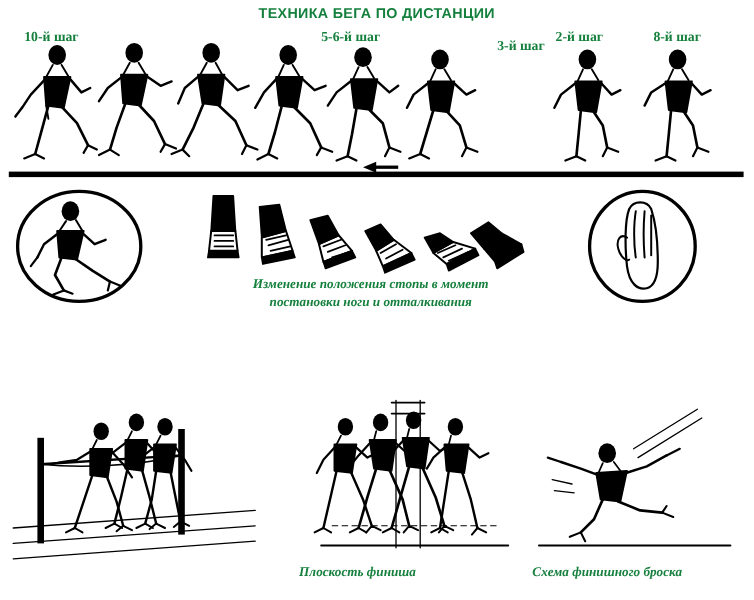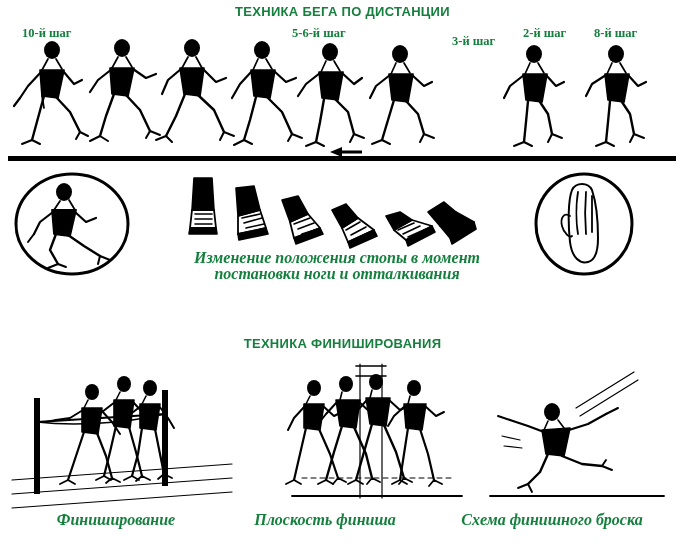--- a/index.html
+++ b/index.html
@@ -34,21 +34,21 @@
     font-weight: bold;
     font-size: 12.5px;
     white-space: nowrap;
   }
 
   .caption {
     position: absolute;
     font-family: "Liberation Serif", serif;
     font-style: italic;
     font-weight: bold;
-    font-size: 16px;
+    font-size: 12px;
     text-align: center;
     line-height: 16px;
     white-space: pre-line;
   }
 
   .ground-line {
     position: absolute;
     background: #000000;
   }
 
@@ -62,21 +62,21 @@
 </head>
 <body>
 
 <div id="page">
 
   <div class="title" id="title-distance">ТЕХНИКА БЕГА ПО ДИСТАНЦИИ</div>
 
   <div class="step-label" style="left:22px; top:26px;">10-й шаг</div>
   <div class="step-label" style="left:292px; top:26px;">5-6-й шаг</div>
   <div class="step-label" style="left:452px; top:34px;">3-й шаг</div>
-  <div class="step-label" style="left:523px; top:26px;">2-й шаг</div>
+  <div class="step-label" style="left:505px; top:26px;">2-й шаг</div>
   <div class="step-label" style="left:594px; top:26px;">8-й шаг</div>
 
   <div class="art" id="runner-sequence" style="left:0px; top:40px;">
     <svg width="685" height="125" viewBox="0 0 685 125">
       <g class="fig" fill="none" stroke="#000" stroke-width="1.7" stroke-linecap="round" stroke-linejoin="round">
 
         <g transform="translate(18,0)">
           <ellipse cx="34" cy="10" rx="8" ry="9" fill="#000" stroke="none"></ellipse>
           <path d="M30 19 L24 30"></path>
           <path d="M38 19 L44 29"></path>
@@ -271,21 +271,20 @@
         <path d="M44 18 C40 28 40 52 42 70 C44 86 52 92 60 90 C68 88 70 78 70 66
                  C70 50 68 30 64 18 C60 10 48 10 44 18 Z" fill="none" stroke="#000" stroke-width="2"></path>
         <path d="M50 20 C48 32 48 50 50 62"></path>
         <path d="M58 20 C57 32 57 50 58 62"></path>
         <path d="M64 24 C64 34 64 50 64 60"></path>
         <path d="M42 44 C36 40 32 46 34 54 C36 62 42 66 44 64"></path>
       </g>
     </svg>
   </div>
 
-  <div class="title" id="title-finish">ТЕХНИКА ФИНИШИРОВАНИЯ</div>
 
   <div class="art" style="left:12px; top:360px;">
     <svg width="220" height="150" viewBox="0 0 220 150">
       <g fill="none" stroke="#000" stroke-width="1.6" stroke-linecap="round" stroke-linejoin="round">
 
         <path d="M0 120 L220 104" stroke-width="1.2"></path>
         <path d="M0 134 L220 118" stroke-width="1.2"></path>
         <path d="M0 148 L220 132" stroke-width="1.2"></path>
 
         <rect x="22" y="38" width="6" height="96" fill="#000" stroke="none"></rect>
@@ -326,21 +325,20 @@
           <path d="M44 60 L34 62" stroke-width="1.8"></path>
           <path d="M89 50 L100 62 L108 74" stroke-width="2"></path>
           <path d="M72 72 L64 96 L56 120" stroke-width="2.2"></path>
           <path d="M56 120 L48 124 M56 120 L63 124" stroke-width="1.8"></path>
           <path d="M85 73 L94 96 L100 118" stroke-width="2.2"></path>
           <path d="M100 118 L108 122 M100 118 L94 123" stroke-width="1.8"></path>
         </g>
       </g>
     </svg>
   </div>
-  <div class="caption" style="left:36px; top:512px; width:160px;">Финиширование</div>
 
   <div class="art" style="left:272px; top:362px;">
     <svg width="200" height="148" viewBox="0 0 200 148">
       <g fill="none" stroke="#000" stroke-width="1.6" stroke-linecap="round" stroke-linejoin="round">
 
         <path d="M88 2 L88 136" stroke-width="1.2"></path>
         <path d="M110 2 L110 136" stroke-width="1.2"></path>
         <path d="M84 4 L114 4" stroke-width="1.6"></path>
         <path d="M84 14 L114 14" stroke-width="1.6"></path>
 

